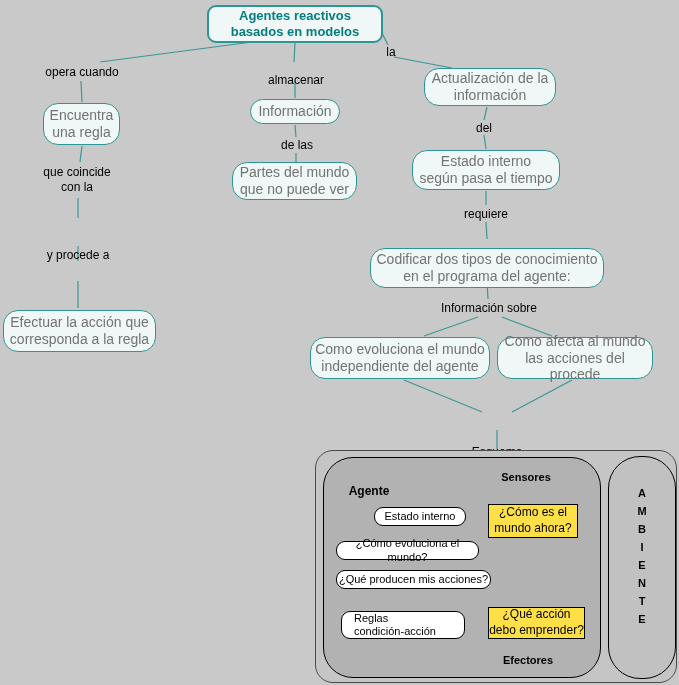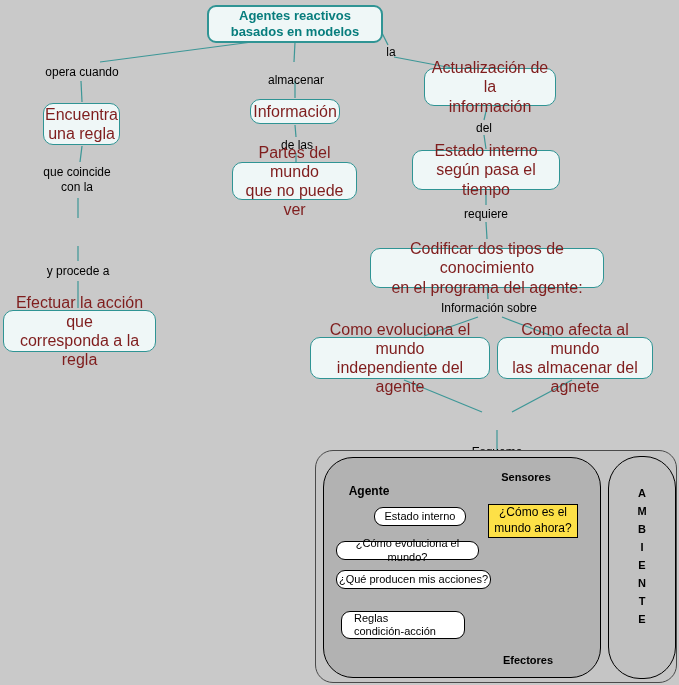--- a/index.html
+++ b/index.html
@@ -8,23 +8,23 @@
     background:#c9c9c9;overflow:hidden;
     font-family:"Liberation Sans", sans-serif;color:#000;
   }
   #wires{position:absolute;left:0;top:0;width:679px;height:685px;}
   .lbl{
     position:absolute;font-size:12px;text-align:center;
     white-space:pre-line;line-height:1.25;color:#000;
   }
   .cbox{
     position:absolute;background:#eff7f7;border:1px solid #2f9494;
-    border-radius:10px;display:flex;align-items:center;justify-content:center;
-    text-align:center;font-size:16px;white-space:pre-line;line-height:1.2;
-    box-sizing:border-box;color:#7f1d1d;
+    border-radius:15px;display:flex;align-items:center;justify-content:center;
+    text-align:center;font-size:14px;white-space:pre-line;line-height:1.2;
+    box-sizing:border-box;color:#737373;
   }
   .title-box{
     border-width:2px;border-radius:9px;font-weight:bold;
     font-size:13px;color:#077d7d;
   }
   #diagram{
     position:absolute;left:315px;top:450px;width:362px;height:233px;
     background:#c5c5c5;border:1px solid #4a4a4a;border-radius:18px;
     box-sizing:border-box;
   }
@@ -110,41 +110,41 @@
 basados en modelos</div>
 
   <div class="lbl" style="left:36px;top:65px;width:92px;">opera cuando</div>
   <div class="lbl" style="left:263px;top:65px;width:66px;margin-top:8px;">almacenar</div>
   <div class="lbl" style="left:383px;top:45px;width:16px;">la</div>
   <div class="lbl" style="left:472px;top:121px;width:24px;">del</div>
   <div class="lbl" style="left:277px;top:138px;width:40px;">de las</div>
   <div class="lbl" style="left:32px;top:165px;width:90px;">que coincide
 con la</div>
   <div class="lbl" style="left:458px;top:207px;width:56px;">requiere</div>
-  <div class="lbl" style="left:42px;top:264px;width:72px;">y procede a</div>
+  <div class="lbl" style="left:42px;top:248px;width:72px;">y procede a</div>
   <div class="lbl" style="left:434px;top:301px;width:110px;">Información sobre</div>
   <div class="lbl" style="left:469px;top:414px;width:56px;margin-top:31px;">Esquema</div>
 
   <div class="cbox" style="left:43px;top:103px;width:77px;height:42px;">Encuentra
 una regla</div>
   <div class="cbox" style="left:250px;top:99px;width:90px;height:25px;">Información</div>
   <div class="cbox" style="left:424px;top:68px;width:132px;height:38px;">Actualización de la
 información</div>
   <div class="cbox" style="left:412px;top:150px;width:148px;height:40px;">Estado interno
 según pasa el tiempo</div>
   <div class="cbox" style="left:232px;top:162px;width:125px;height:38px;">Partes del mundo
 que no puede ver</div>
   <div class="cbox" style="left:370px;top:248px;width:234px;height:40px;">Codificar dos tipos de conocimiento
 en el programa del agente:</div>
   <div class="cbox" style="left:3px;top:310px;width:153px;height:42px;">Efectuar la acción que
 corresponda a la regla</div>
   <div class="cbox" style="left:310px;top:337px;width:180px;height:42px;">Como evoluciona el mundo
 independiente del agente</div>
   <div class="cbox" style="left:497px;top:337px;width:156px;height:42px;">Como afecta al mundo
-las almacenar del agnete</div>
+las acciones del procede</div>
 
   <div id="diagram">
     <div class="agent-shape"></div>
     <div class="ambiente-shape"></div>
 
     <div class="dlbl" style="left:23px;top:33px;width:60px;">Agente</div>
     <div class="dlbl" style="left:180px;top:20px;width:60px;font-size:11px;">Sensores</div>
     <div class="dlbl" style="left:182px;top:203px;width:60px;font-size:11px;">Efectores</div>
     <div class="ambiente-letters">A
 M
@@ -155,15 +155,17 @@
 T
 E</div>
 
     <div class="capsule" style="left:58px;top:56px;width:92px;height:19px;">Estado interno</div>
     <div class="dbox" style="left:172px;top:53px;width:90px;height:34px;">¿Cómo es el
 mundo ahora?</div>
     <div class="capsule" style="left:20px;top:90px;width:143px;height:19px;">¿Cómo evoluciona el mundo?</div>
     <div class="capsule" style="left:20px;top:119px;width:155px;height:19px;">¿Qué producen mis acciones?</div>
     <div class="capsule left" style="left:25px;top:160px;width:124px;height:28px;">Reglas
 condición-acción</div>
+    <div class="dbox" style="left:172px;top:156px;width:97px;height:32px;">¿Qué acción
+debo emprender?</div>
   </div>
 
 </div>
 
 </body></html>

